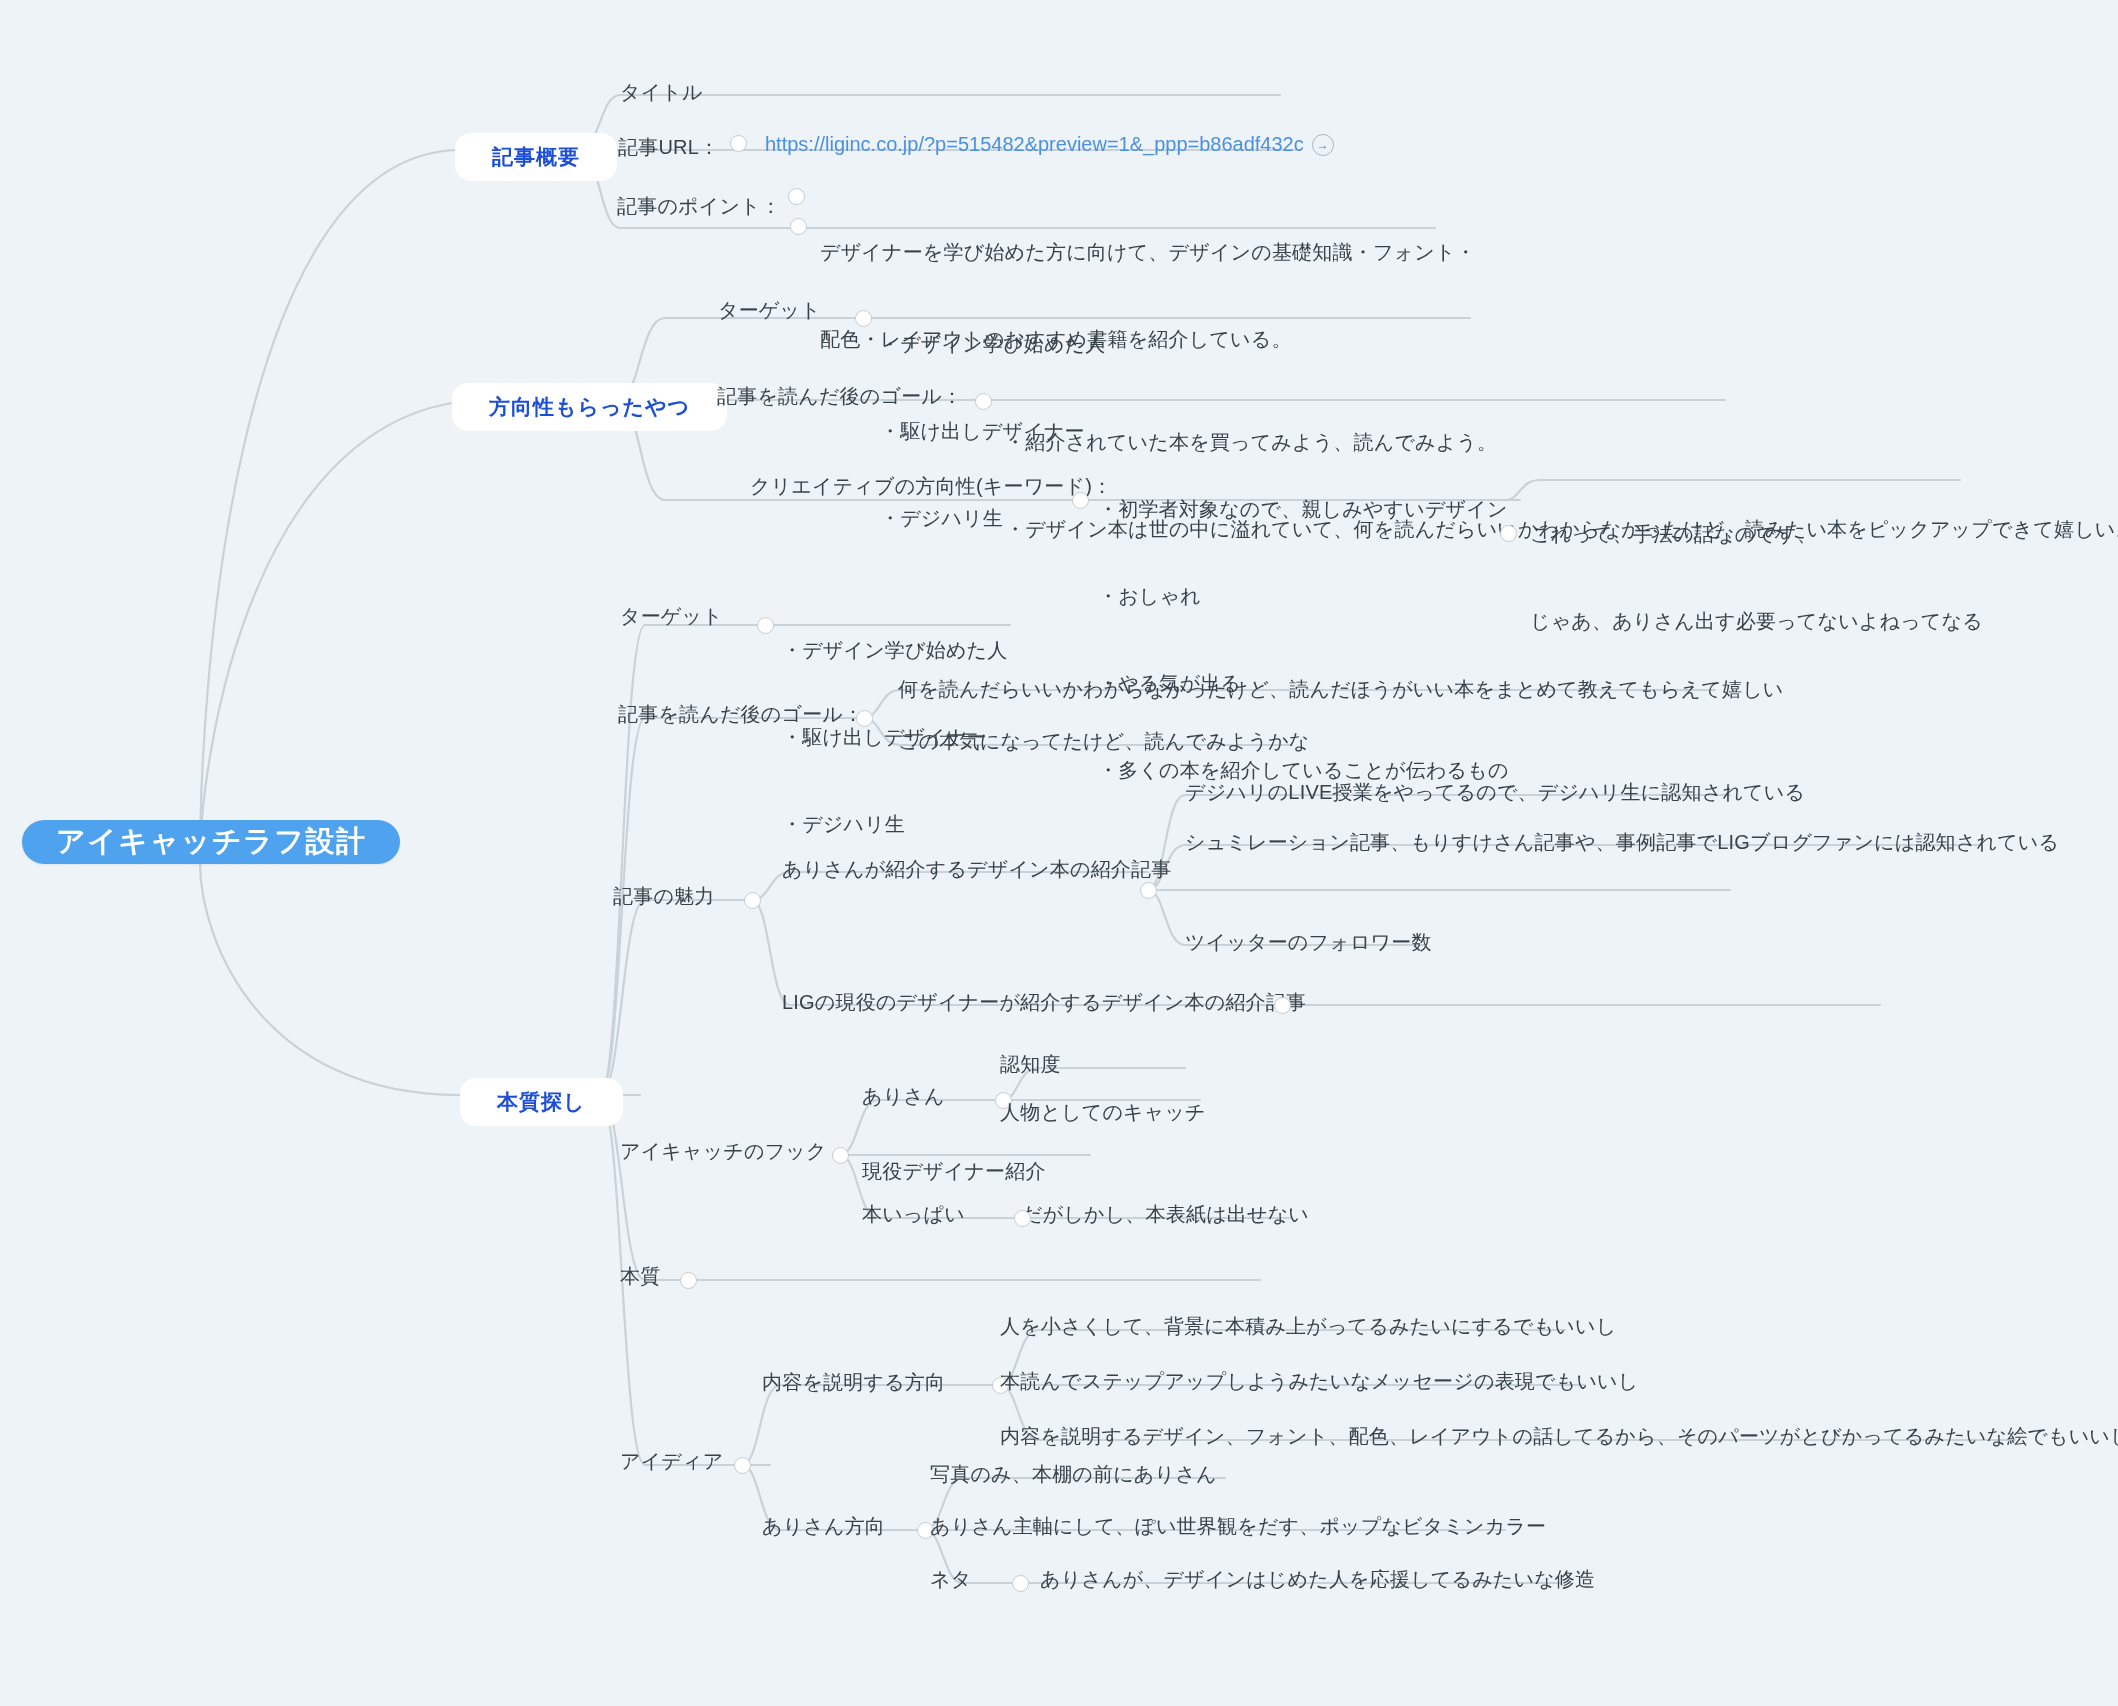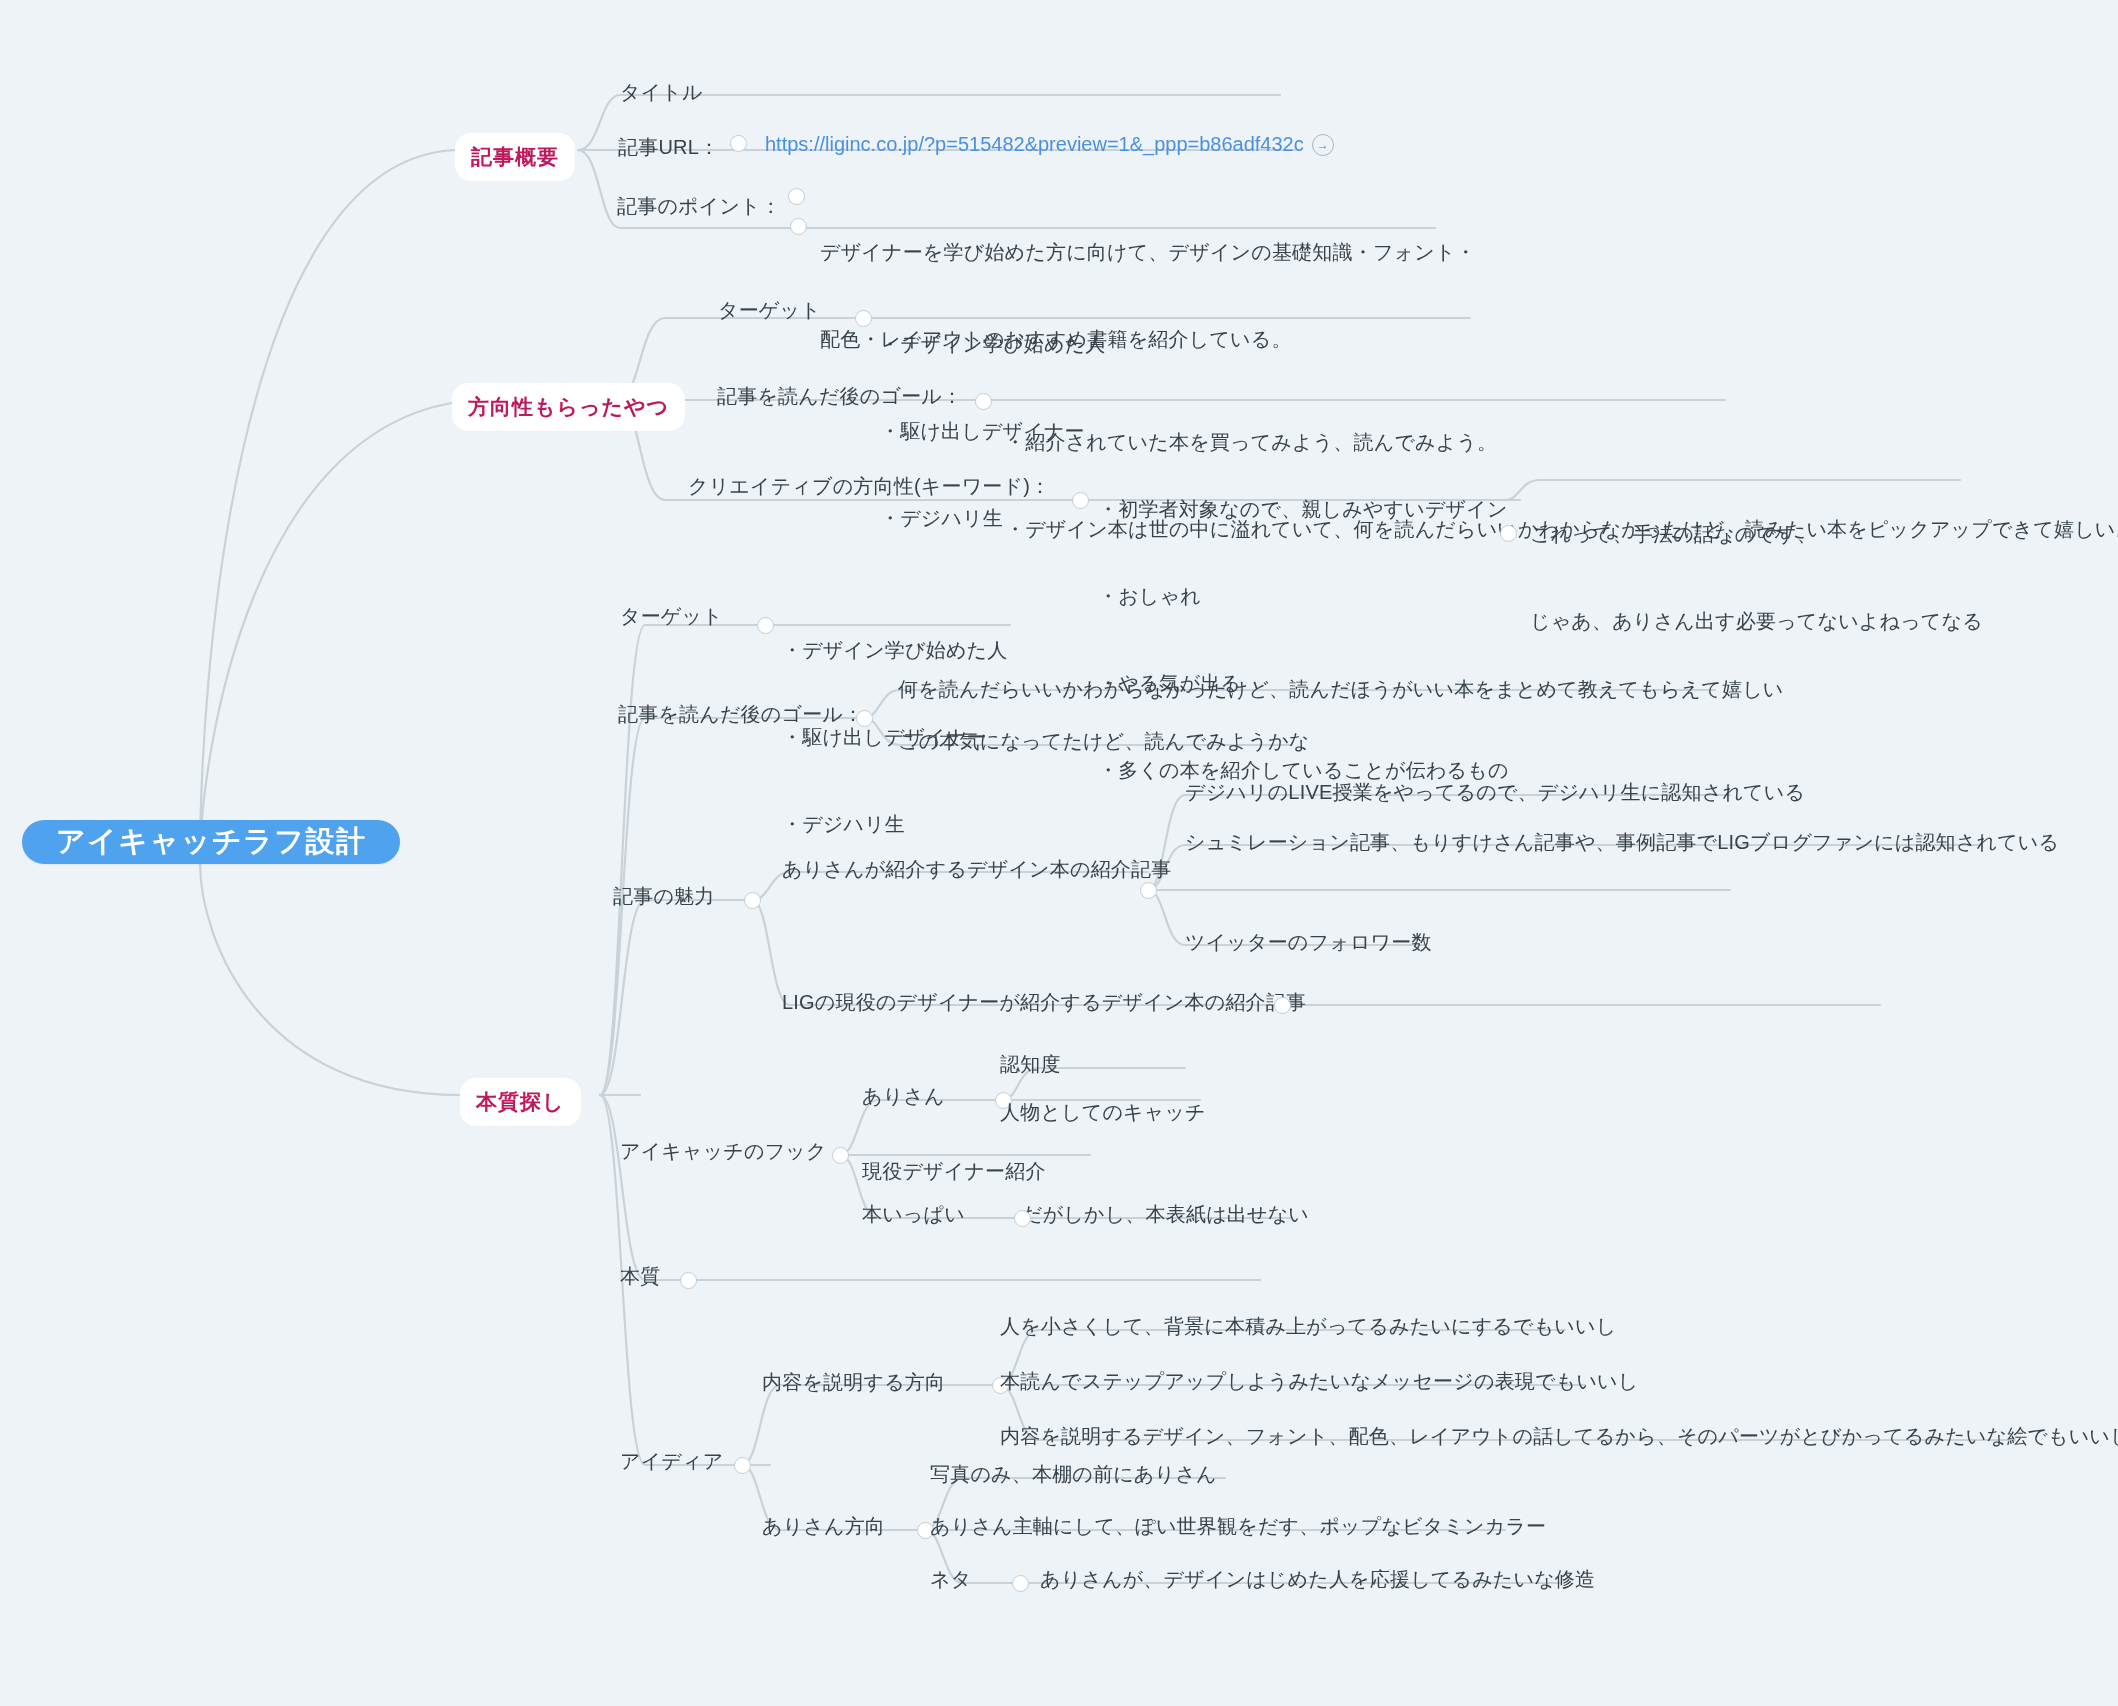--- a/index.html
+++ b/index.html
@@ -28,25 +28,25 @@
     font-size:29px;
     border-radius:22px;
     padding:2px 34px;
     letter-spacing:1.5px;
     box-shadow:0 1px 2px rgba(0,0,0,.06);
     white-space:pre;
   }
   .branch{
     position:absolute;
     background:#ffffff;
-    color:#be185d;
+    color:#1d4ed8;
     font-weight:bold;
     font-size:21px;
     border-radius:16px;
-    padding:10px 16px;
+    padding:10px 37px;
     letter-spacing:1px;
     white-space:pre;
   }
   .url{
     position:absolute;
     color:#4a90e2;
     font-size:20px;
     white-space:pre;
     display:flex;
     align-items:center;
@@ -171,21 +171,21 @@
   </div>
   <div class="dot" style="left:855px;top:310px;"></div>
 
   <div class="node" style="left:717px;top:382px;">記事を読んだ後のゴール：</div>
   <div class="node" style="left:1005px;top:370px;">
     <div>・紹介されていた本を買ってみよう、読んでみよう。</div>
     <div>・デザイン本は世の中に溢れていて、何を読んだらいいかわからなかったけど、読みたい本をピックアップできて嬉しい。</div>
   </div>
   <div class="dot" style="left:975px;top:393px;"></div>
 
-  <div class="node" style="left:688px;top:472px;">クリエイティブの方向性(キーワード)：</div>
+  <div class="node" style="left:750px;top:472px;">クリエイティブの方向性(キーワード)：</div>
   <div class="node" style="left:1098px;top:437px;">
     <div>・初学者対象なので、親しみやすいデザイン</div>
     <div>・おしゃれ</div>
     <div>・やる気が出る</div>
     <div>・多くの本を紹介していることが伝わるもの</div>
   </div>
   <div class="dot" style="left:1072px;top:492px;"></div>
 
   <div class="node" style="left:1530px;top:462px;">
     <div>これって、手法の話なのです、</div>

